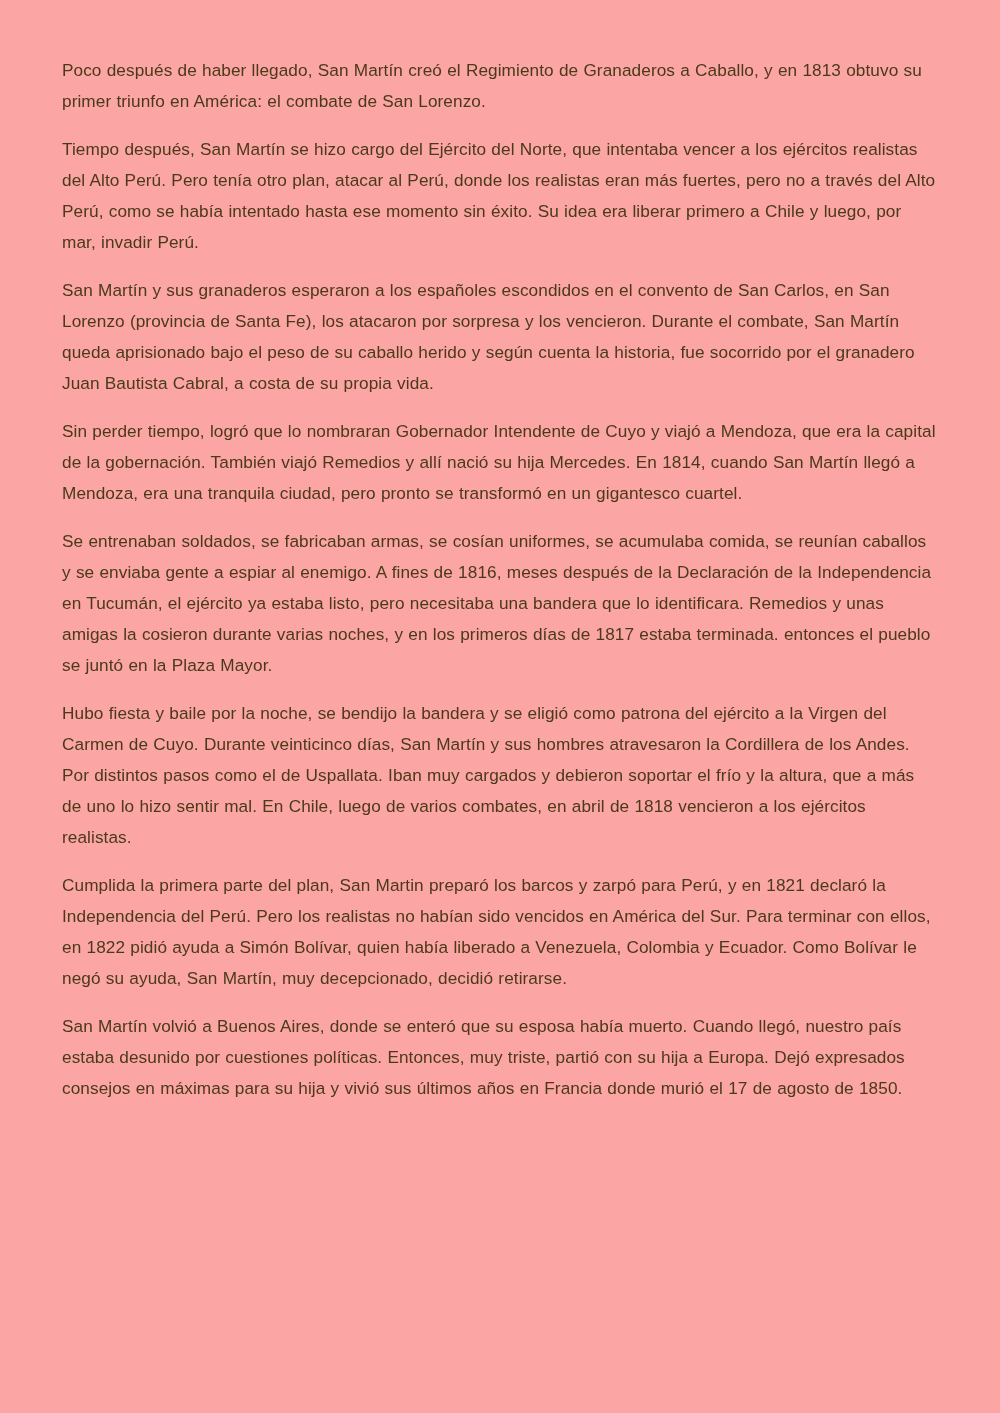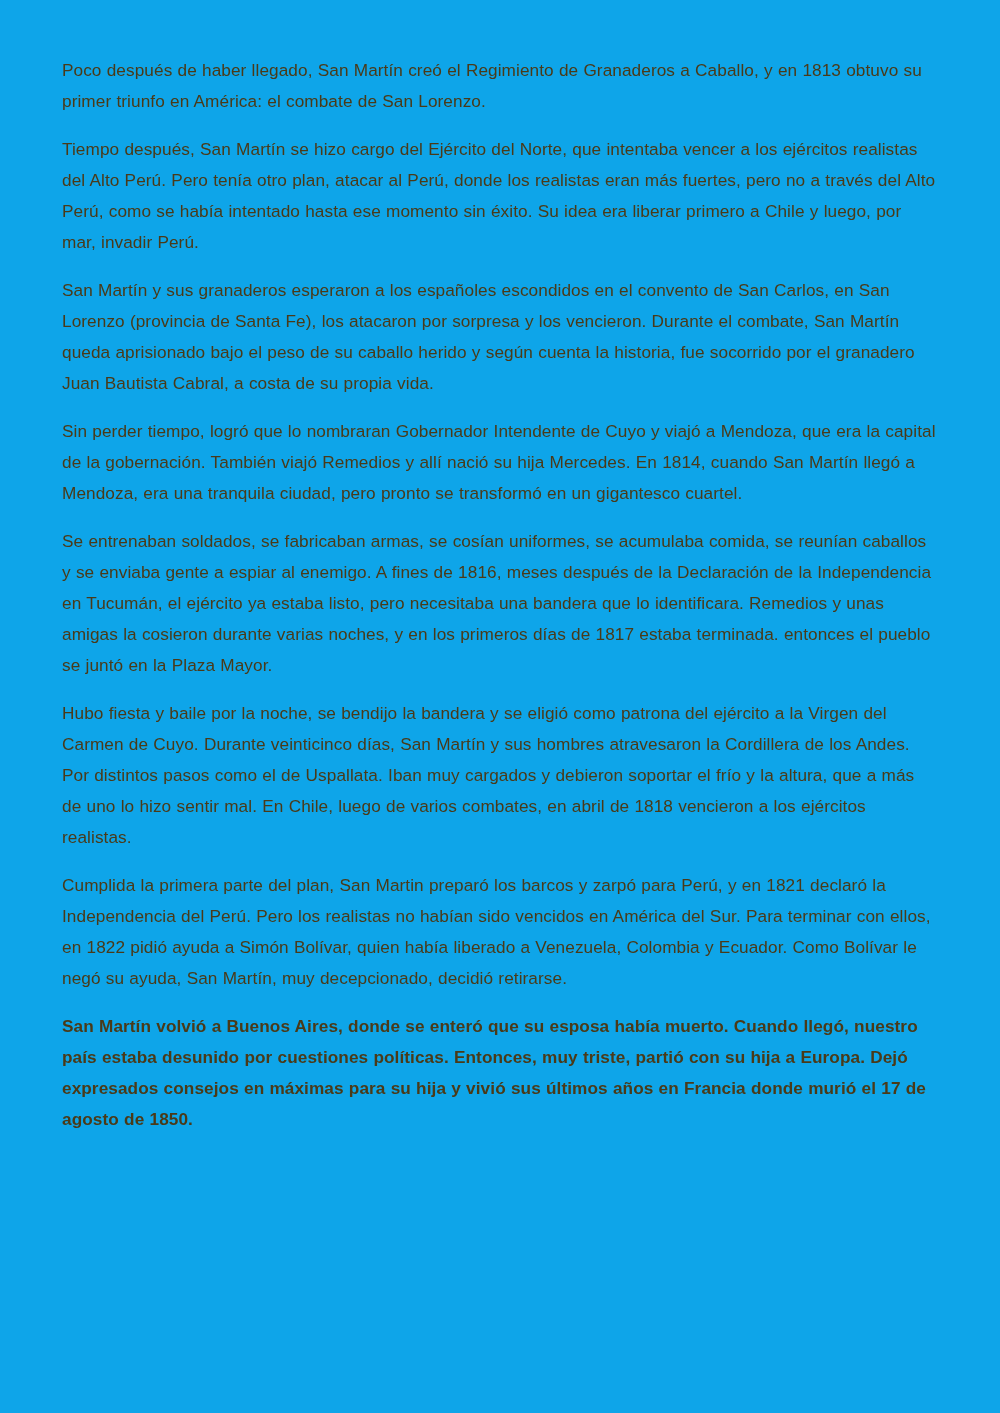--- a/index.html
+++ b/index.html
@@ -12,37 +12,36 @@
     background: #fdedc8;
     font-family: "Liberation Sans", sans-serif;
     color: #4a3a18;
   }
   .page {
     position: relative;
     width: 1000px;
     height: 1413px;
     box-sizing: border-box;
     padding: 55px 62px 0 62px;
-    background: #0ea5e9;
+    background: #fca5a5;
   }
   .doc-body {
     width: 876px;
   }
   .para {
     font-size: 17.2px;
     line-height: 31px;
     color: #4a3a18;
     margin: 0 0 17px 0;
     text-align: left;
     letter-spacing: 0.005em;
     word-spacing: 0.02em;
   }
   .para:last-child {
     margin-bottom: 8px;
-    font-weight: bold;
   }
 </style>
 </head>
 <body>
 
 <div class="page">
   <div class="doc-body">
     <p class="para">Poco después de haber llegado, San Martín creó el Regimiento de Granaderos a Caballo, y en 1813 obtuvo su primer triunfo en América: el combate de San Lorenzo.</p>
     <p class="para">Tiempo después, San Martín se hizo cargo del Ejército del Norte, que intentaba vencer a los ejércitos realistas del Alto Perú. Pero tenía otro plan, atacar al Perú, donde los realistas eran más fuertes, pero no a través del Alto Perú, como se había intentado hasta ese momento sin éxito. Su idea era liberar primero a Chile y luego, por mar, invadir Perú.</p>
     <p class="para">San Martín y sus granaderos esperaron a los españoles escondidos en el convento de San Carlos, en San Lorenzo (provincia de Santa Fe), los atacaron por sorpresa y los vencieron. Durante el combate, San Martín queda aprisionado bajo el peso de su caballo herido y según cuenta la historia, fue socorrido por el granadero Juan Bautista Cabral, a costa de su propia vida.</p>

